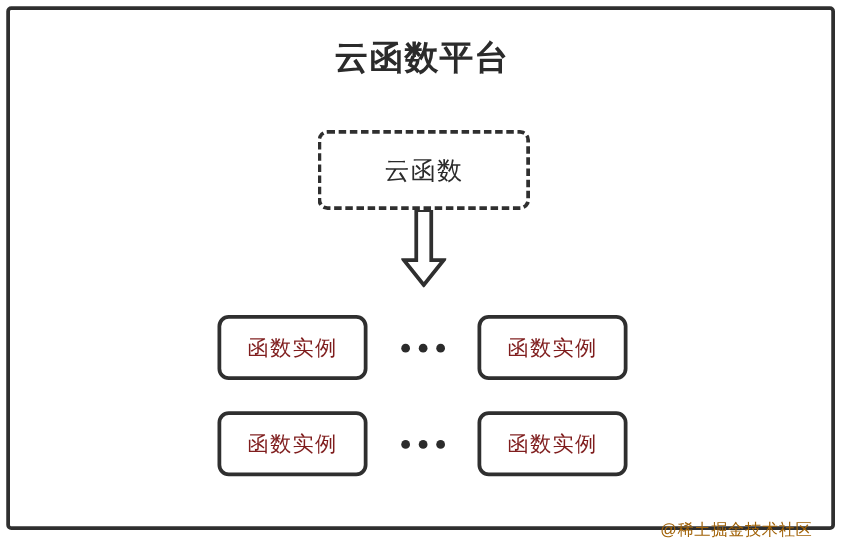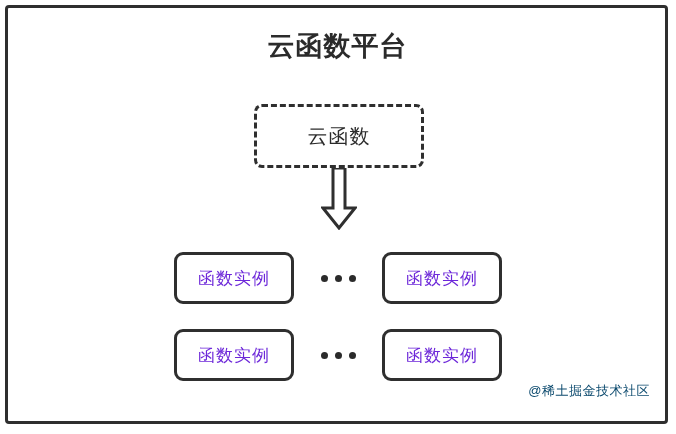--- a/index.html
+++ b/index.html
@@ -90,44 +90,44 @@
     box-sizing: border-box;
     border: 3px solid #2f2f2f;
     border-radius: 9px;
     background: #ffffff;
     display: flex;
     align-items: center;
     justify-content: center;
   }
   .instance-label {
     font-size: 17px;
-    color: #6d28d9;
+    color: #7f1d1d;
     letter-spacing: 1px;
     white-space: nowrap;
   }
   .ellipsis-gap {
     width: 88px;
     display: flex;
     align-items: center;
     justify-content: center;
     gap: 7px;
   }
   .dot {
     width: 7px;
     height: 7px;
     border-radius: 50%;
     background: #2b2b2b;
   }
   
   .watermark {
     position: absolute;
     right: 26px;
-    bottom: 34px;
+    bottom: 1px;
     font-size: 13px;
-    color: #0c4a6e;
+    color: #a16207;
     letter-spacing: 0.5px;
     white-space: nowrap;
   }
 </style>
 </head>
 <body>
 
 <div id="canvas">
 
   <div class="platform-box"></div>

